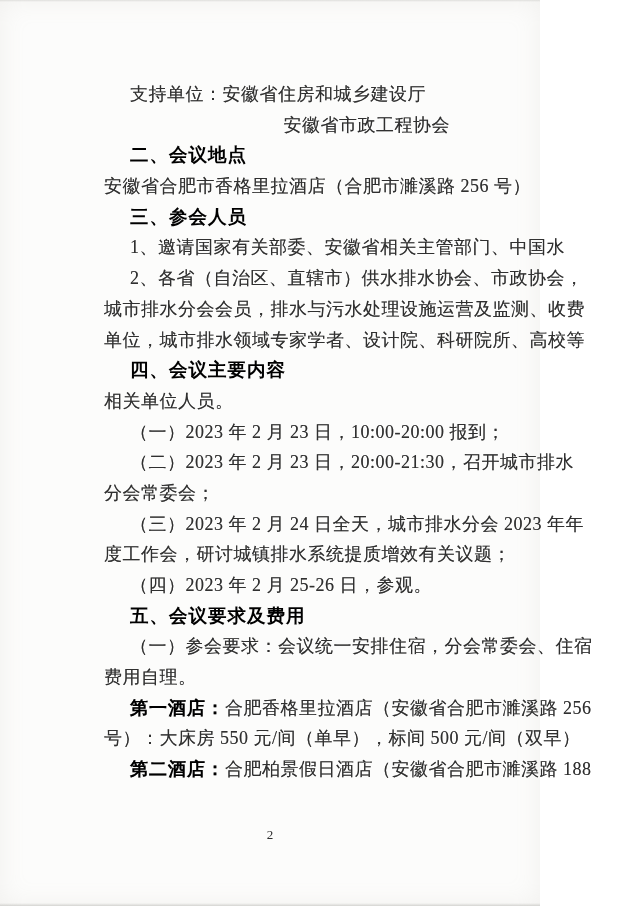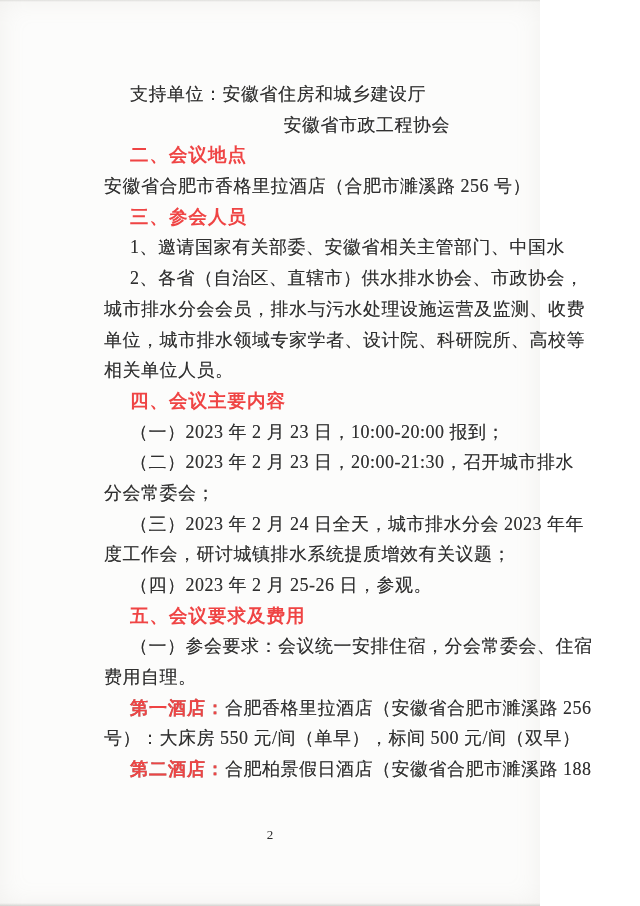--- a/index.html
+++ b/index.html
@@ -55,21 +55,21 @@
     font-family: "Liberation Sans", sans-serif;
     font-weight: 700;
     font-size: 18.5px;
     letter-spacing: 2.5px;
     color: var(--ink-heading);
     text-shadow: none;
   }
   .seg { display: inline; }
   .seg.bold {
     font-weight: 700;
-    color: #ef4444;
+    color: #000000;
     letter-spacing: 1px;
   }
   .page-number {
     position: absolute;
     left: 0; right: 0; top: 827px;
     text-align: center;
     font-size: 13px;
     color: #2b2b2b;
     font-family: "Liberation Serif", serif;
   }
@@ -81,22 +81,22 @@
   <div class="content">
       <div class="line para"><span class="seg">支持单位：安徽省住房和城乡建设厅</span></div>
       <div class="line hang"><span class="seg">安徽省市政工程协会</span></div>
       <div class="line heading"><span class="seg bold">二、会议地点</span></div>
       <div class="line flush"><span class="seg">安徽省合肥市香格里拉酒店（合肥市濉溪路 256 号）</span></div>
       <div class="line heading"><span class="seg bold">三、参会人员</span></div>
       <div class="line para"><span class="seg">1、邀请国家有关部委、安徽省相关主管部门、中国水</span></div>
       <div class="line para"><span class="seg">2、各省（自治区、直辖市）供水排水协会、市政协会，</span></div>
       <div class="line flush"><span class="seg">城市排水分会会员，排水与污水处理设施运营及监测、收费</span></div>
       <div class="line flush"><span class="seg">单位，城市排水领域专家学者、设计院、科研院所、高校等</span></div>
+      <div class="line heading"><span class="seg bold">四、会议主要内容</span></div>
       <div class="line flush"><span class="seg">相关单位人员。</span></div>
-      <div class="line heading"><span class="seg bold">四、会议主要内容</span></div>
       <div class="line para"><span class="seg">（一）2023 年 2 月 23 日，10:00-20:00 报到；</span></div>
       <div class="line para"><span class="seg">（二）2023 年 2 月 23 日，20:00-21:30，召开城市排水</span></div>
       <div class="line flush"><span class="seg">分会常委会；</span></div>
       <div class="line para"><span class="seg">（三）2023 年 2 月 24 日全天，城市排水分会 2023 年年</span></div>
       <div class="line flush"><span class="seg">度工作会，研讨城镇排水系统提质增效有关议题；</span></div>
       <div class="line para"><span class="seg">（四）2023 年 2 月 25-26 日，参观。</span></div>
       <div class="line heading"><span class="seg bold">五、会议要求及费用</span></div>
       <div class="line para"><span class="seg">（一）参会要求：会议统一安排住宿，分会常委会、住宿</span></div>
       <div class="line flush"><span class="seg">费用自理。</span></div>
       <div class="line para"><span class="seg bold">第一酒店：</span><span class="seg">合肥香格里拉酒店（安徽省合肥市濉溪路 256</span></div>

